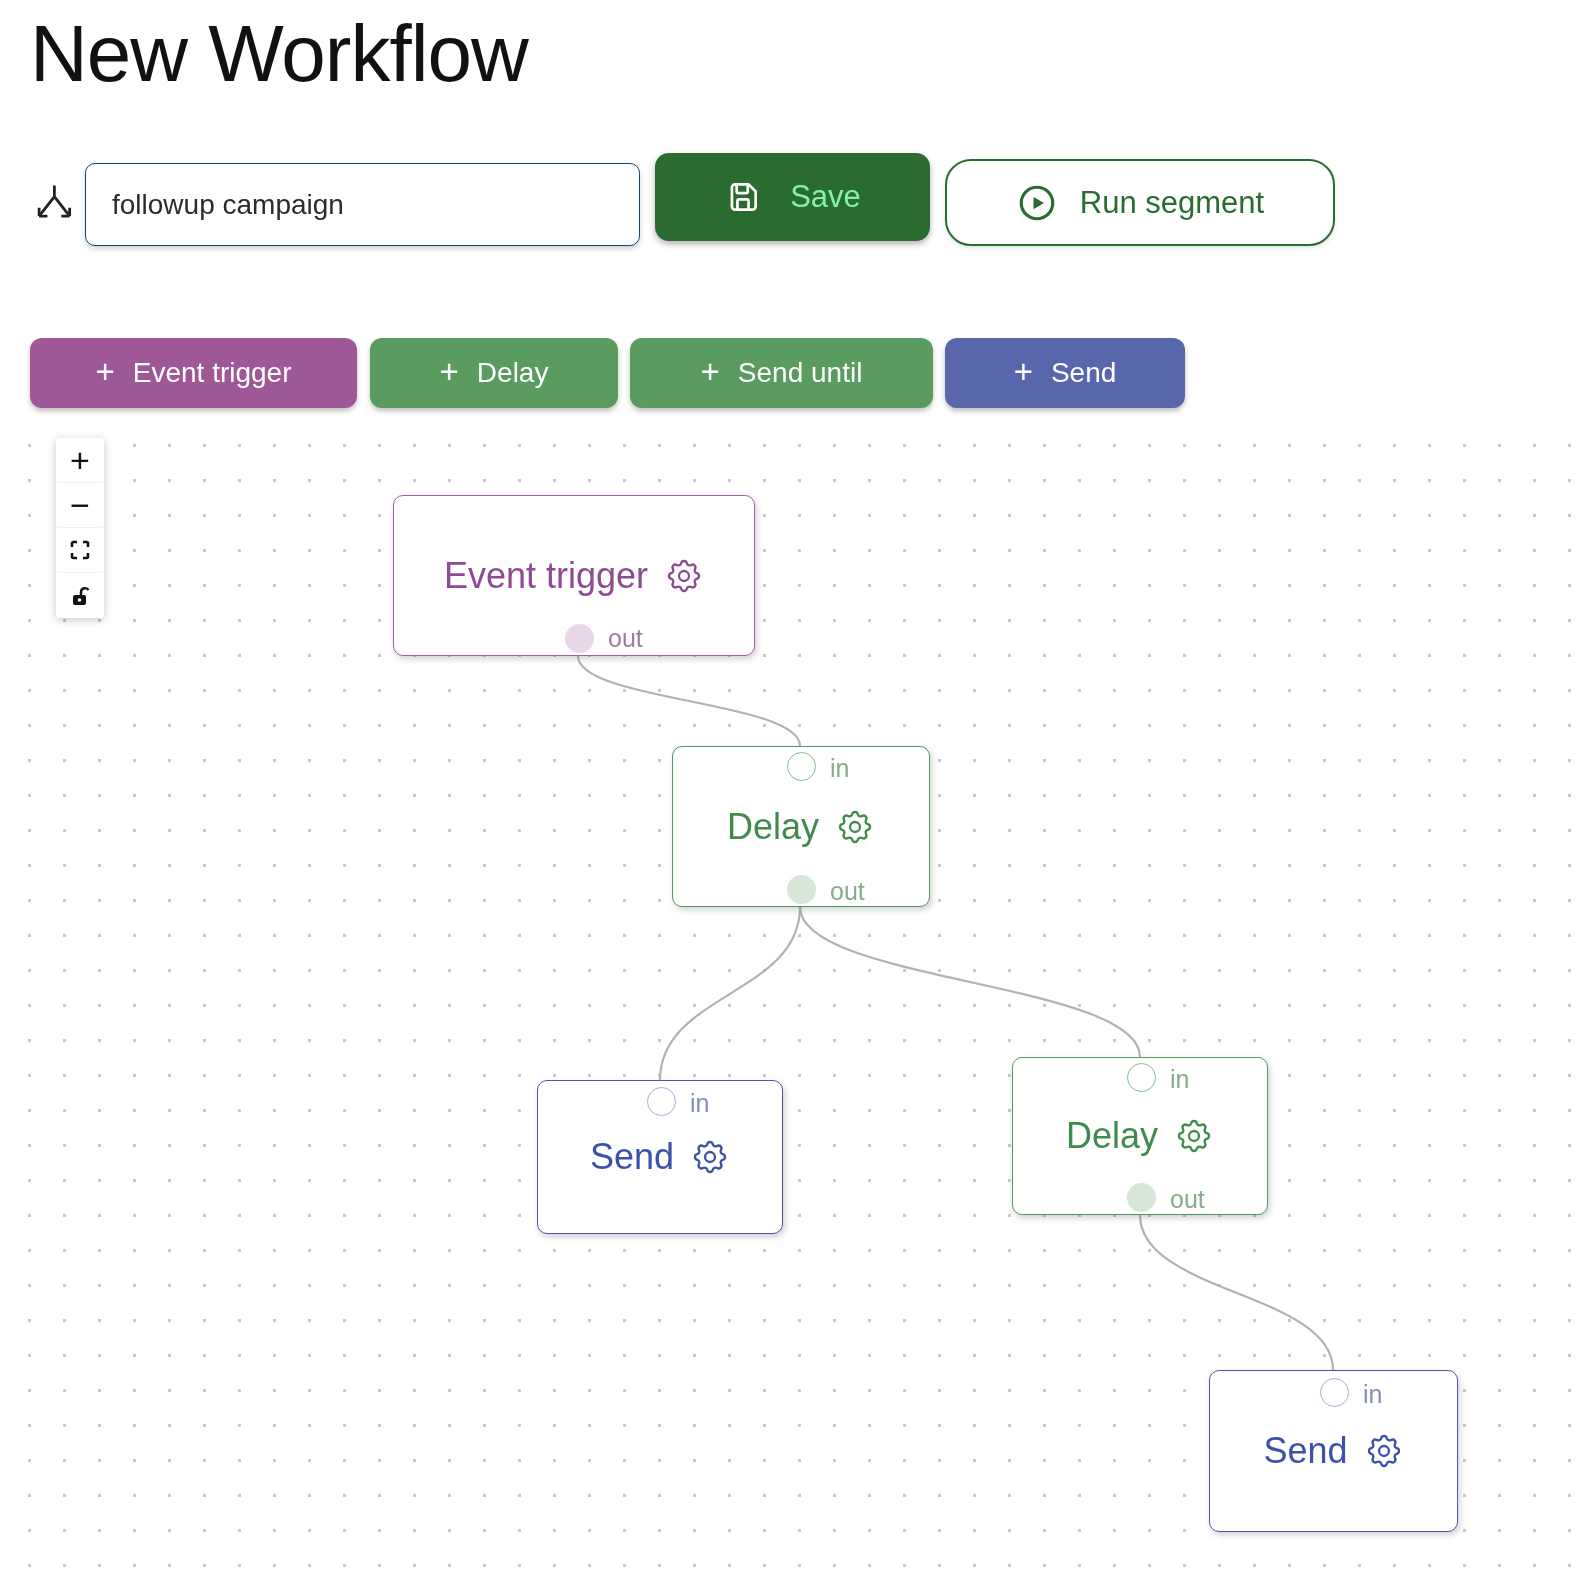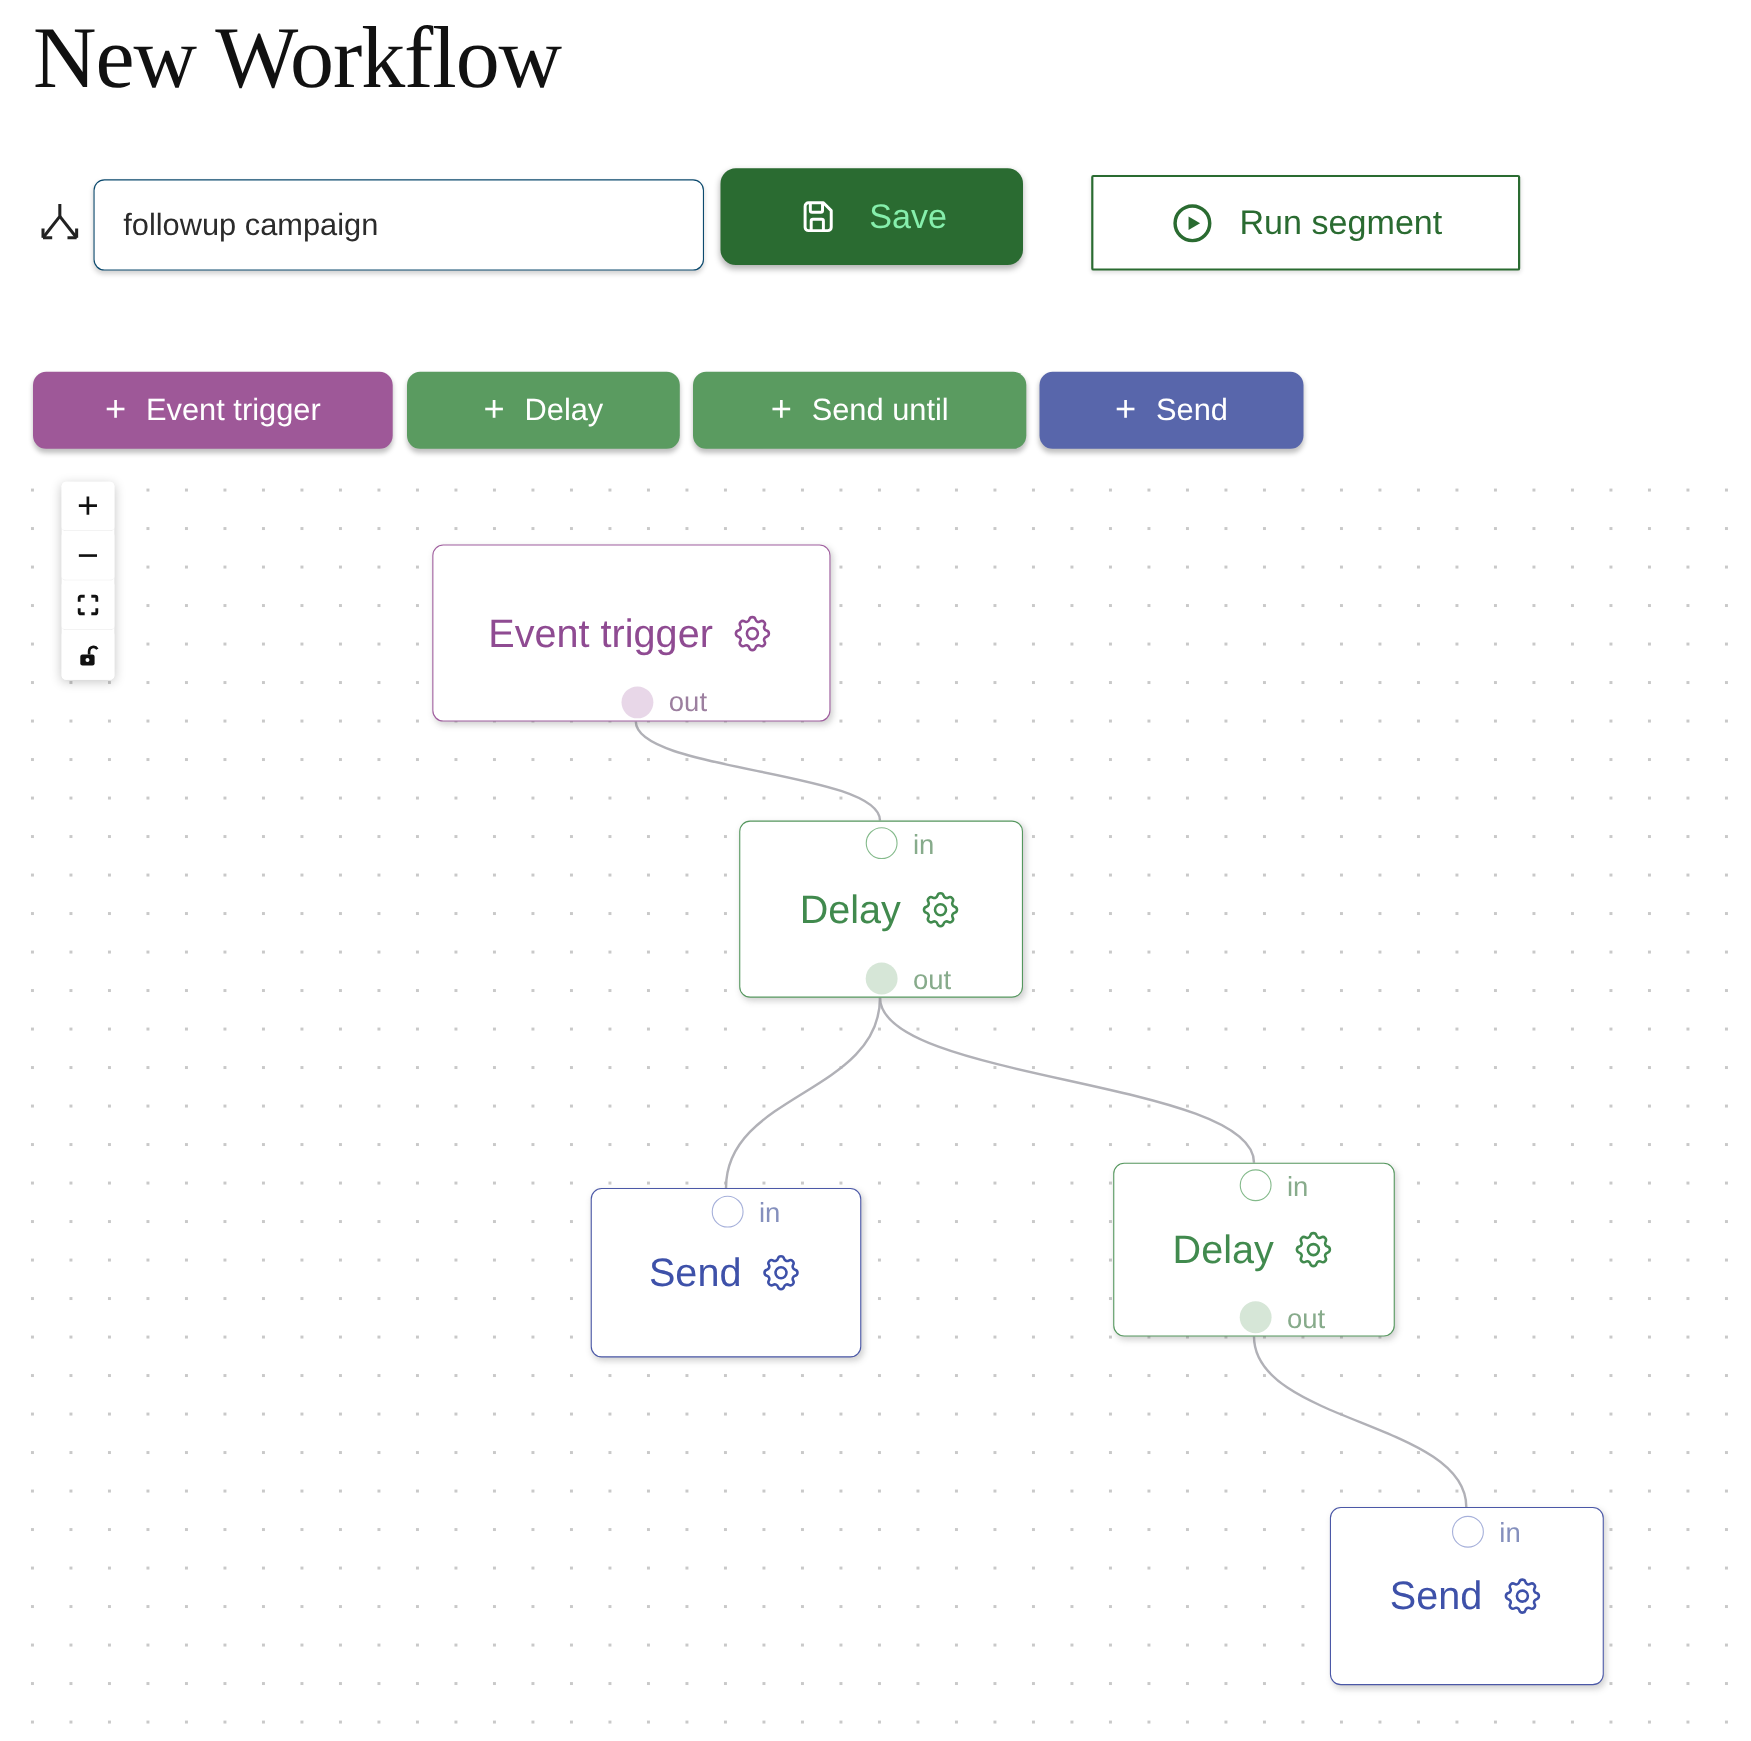--- a/index.html
+++ b/index.html
@@ -5,21 +5,21 @@
   * { margin:0; padding:0; box-sizing:border-box; }
   html,body { background:#fff; }
   body {
     width:1592px; height:1583px; position:relative; overflow:hidden;
     font-family:"Liberation Sans","DejaVu Sans",sans-serif; color:#1a1a1a;
   }
 
   
   .page-title {
     position:absolute; left:30px; top:8px;
-    font-size:80px; font-weight:500; letter-spacing:-1px; color:#111;font-family:Liberation Serif, serif;
+    font-size:80px; font-weight:500; letter-spacing:-1px; color:#111;
   }
   .branch-icon { position:absolute; left:28px; top:180px; width:50px; height:50px; color:#222; }
 
   .name-input {
     position:absolute; left:85px; top:163px; width:555px; height:83px;
     border:1px solid #0c4a6e; border-radius:10px; background:#fff;
     box-shadow:0 3px 5px rgba(0,0,0,.18);
     font-size:28px; color:#2b2b2b; padding:0 26px;
     font-family:"Liberation Sans","DejaVu Sans",sans-serif; outline:none;
   }
@@ -28,22 +28,22 @@
 
   .save-btn {
     position:absolute; left:655px; top:153px; width:275px; height:88px;
     background:#2a6b31; border-radius:14px; box-shadow:0 3px 6px rgba(0,0,0,.3);
     color:#86efac; font-size:31px; gap:28px;
   }
   .save-btn svg { width:38px; height:38px; }
 
   .run-btn {
     position:absolute; left:945px; top:159px; width:390px; height:87px;
-    background:#fff; border:2px solid #2a6b31; border-radius:2px;
-    color:#2a6b31; font-size:31px; gap:22px; box-shadow:0 2px 4px rgba(0,0,0,.12);margin-left:47px;
+    background:#fff; border:2px solid #2a6b31; border-radius:26px;
+    color:#2a6b31; font-size:31px; gap:22px; box-shadow:0 2px 4px rgba(0,0,0,.12);
   }
   .run-btn svg { width:42px; height:42px; }
 
   
   .palette-btn {
     position:absolute; top:338px; height:70px; border-radius:12px;
     color:#fff; font-size:28px; display:flex; align-items:center; justify-content:center;
     gap:18px; box-shadow:0 3px 5px rgba(0,0,0,.25); cursor:pointer; border:none;
   }
   .palette-btn .plus { font-size:33px; font-weight:400; line-height:1; margin-top:-3px; }

